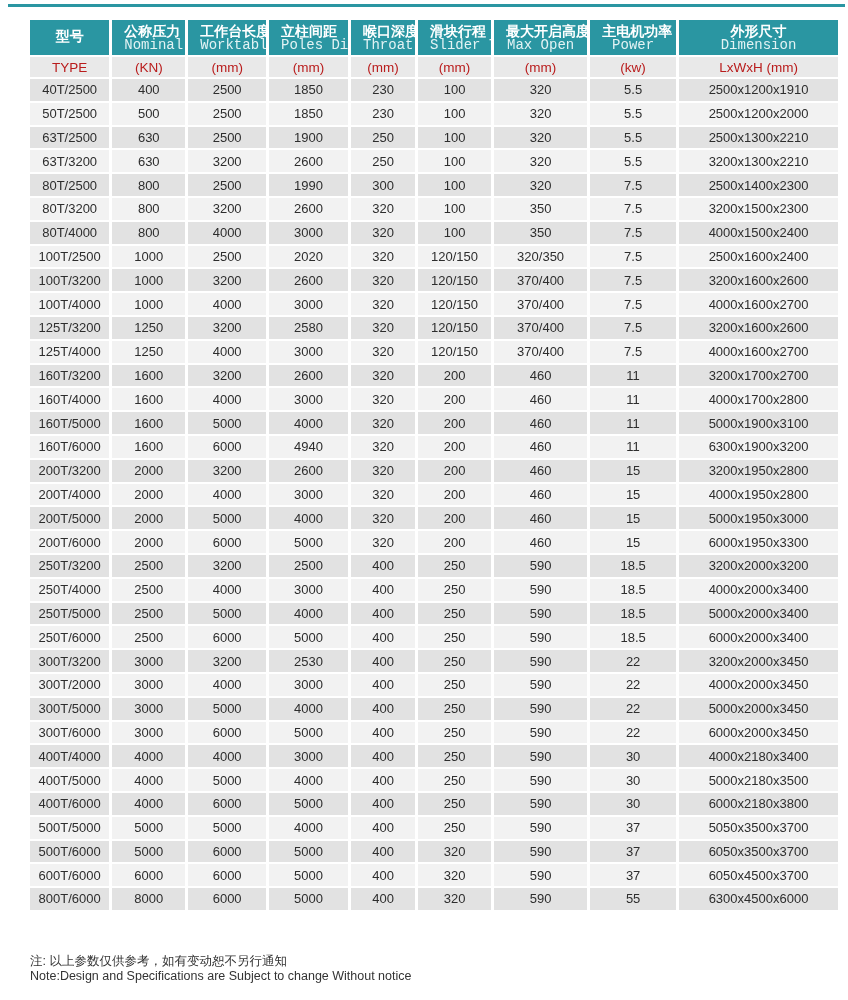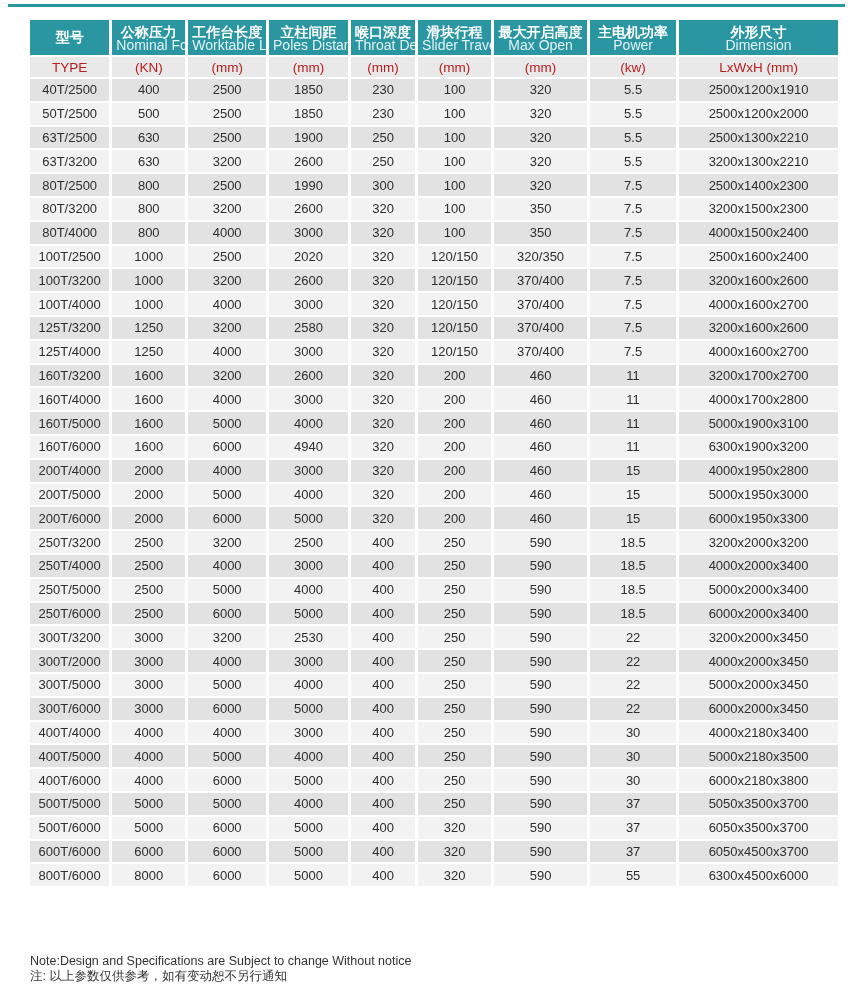--- a/index.html
+++ b/index.html
@@ -12,21 +12,21 @@
   table.spec-table{
     position:absolute;top:20px;left:30px;width:808px;
     border-collapse:collapse;table-layout:fixed;
   }
   th,td{
     border-right:3px solid #ffffff;border-bottom:2px solid #ffffff;
     text-align:center;vertical-align:middle;padding:0;overflow:hidden;white-space:nowrap;
   }
   th:last-child,td:last-child{border-right:none;}
   thead tr.hdr-main th{
-    background:var(--teal);color:#ffffff;height:30px;padding:2px 4px 3px;
+    background:var(--teal);color:#ffffff;height:30px;padding:2px 12px 3px;font-family:Liberation Mono, monospace;
   }
   thead tr.hdr-main .zh{font-size:14px;font-weight:bold;line-height:16px;}
   thead tr.hdr-main .en{font-size:14px;font-weight:normal;line-height:10px;color:#e3f3f4;}
   thead tr.hdr-units th{
     background:var(--unit-bg);color:#b91c1c;font-weight:normal;font-size:13.5px;height:20px;
   }
   tbody td{font-size:13px;color:#2d2d2d;height:21.8px;}
   tbody tr:nth-child(odd) td{background:var(--row-dark);}
   tbody tr:nth-child(even) td{background:var(--row-light);}
   .notes{position:absolute;top:954px;left:30px;color:#333333;font-size:12.5px;line-height:15px;}
@@ -270,20 +270,31 @@
         <td>1600</td>
         <td>6000</td>
         <td>4940</td>
         <td>320</td>
         <td>200</td>
         <td>460</td>
         <td>11</td>
         <td>6300x1900x3200</td>
       </tr>
       <tr>
+        <td>200T/3200</td>
+        <td>2000</td>
+        <td>3200</td>
+        <td>2600</td>
+        <td>320</td>
+        <td>200</td>
+        <td>460</td>
+        <td>15</td>
+        <td>3200x1950x2800</td>
+      </tr>
+      <tr>
         <td>200T/4000</td>
         <td>2000</td>
         <td>4000</td>
         <td>3000</td>
         <td>320</td>
         <td>200</td>
         <td>460</td>
         <td>15</td>
         <td>4000x1950x2800</td>
       </tr>
@@ -471,15 +482,15 @@
         <td>400</td>
         <td>320</td>
         <td>590</td>
         <td>55</td>
         <td>6300x4500x6000</td>
       </tr>
     </tbody>
 </table>
 
 <div class="notes">
+  <div>注: 以上参数仅供参考，如有变动恕不另行通知</div>
   <div>Note:Design and Specifications are Subject to change Without notice</div>
-  <div>注: 以上参数仅供参考，如有变动恕不另行通知</div>
 </div>
 
 </body></html>

